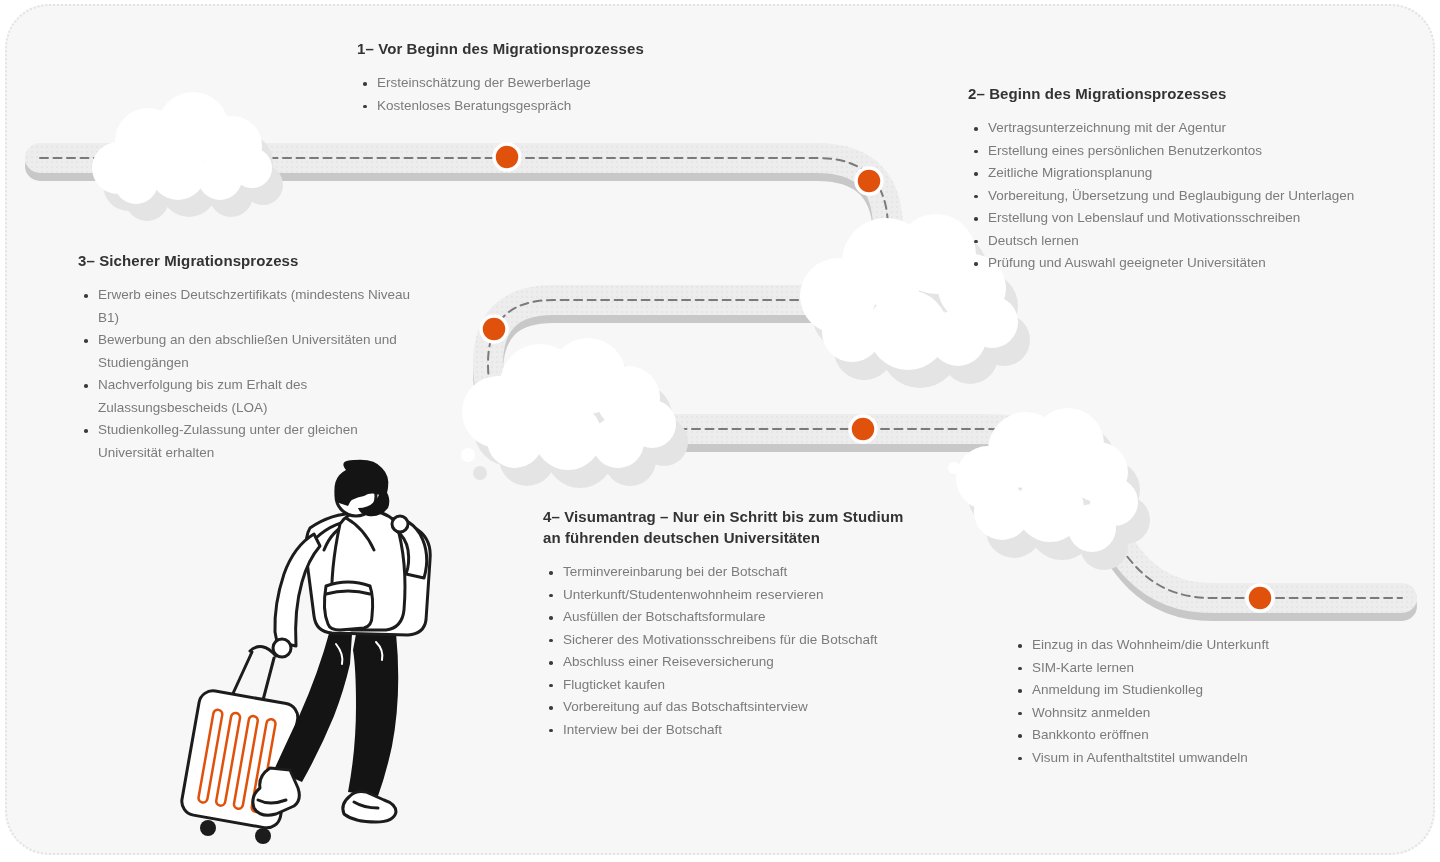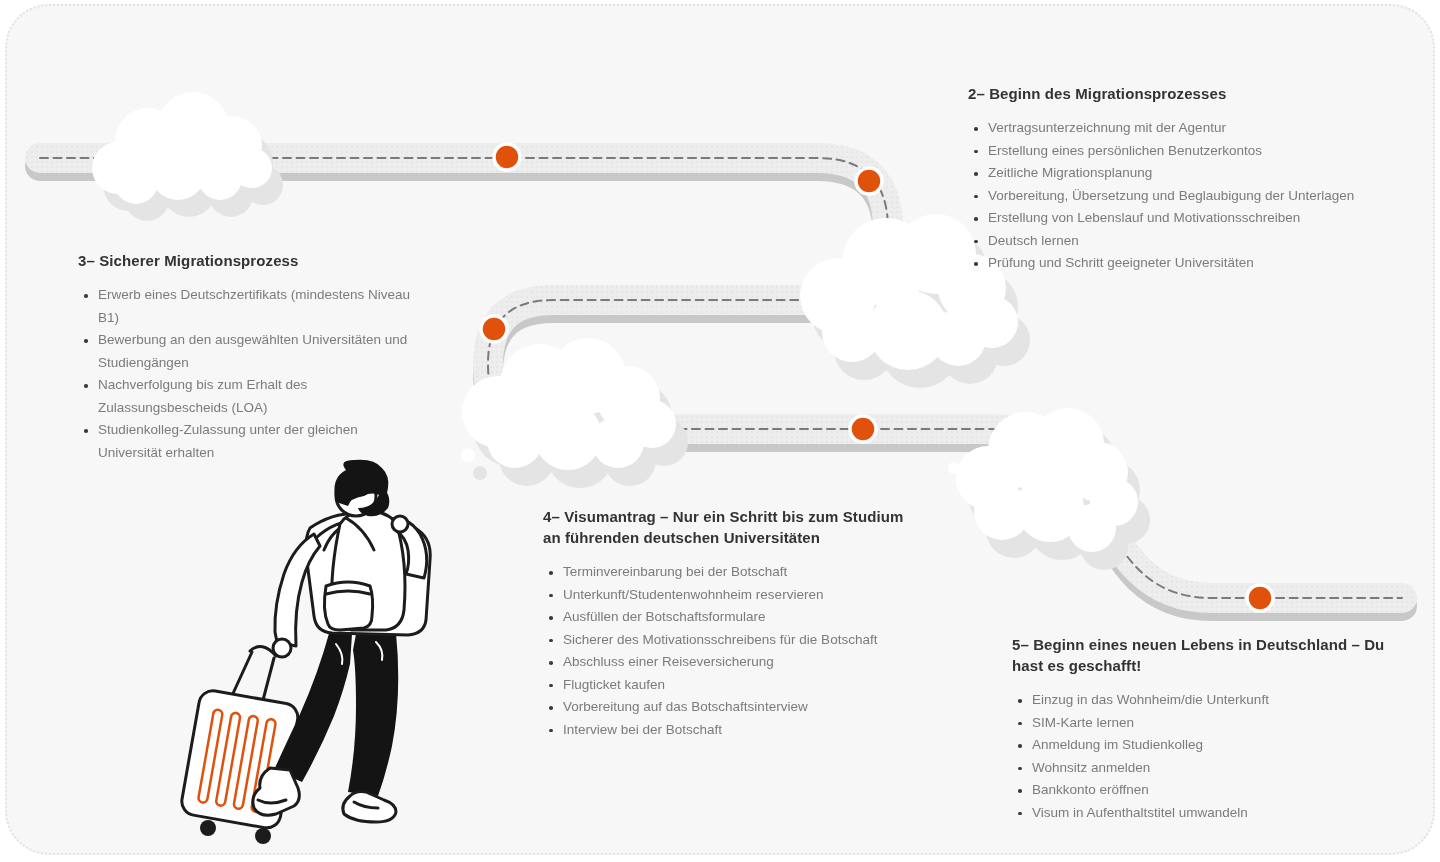--- a/index.html
+++ b/index.html
@@ -161,40 +161,47 @@
       <circle cx="222" cy="66" r="8" fill="#ffffff"></circle>
 
       <g>
         <circle cx="178" cy="38" r="20" fill="#ffffff"></circle>
         <path d="M 158 44 Q 152 20 168 12 Q 160 2 176 2 Q 196 0 204 10 Q 212 18 210 30 L 208 40 Q 198 34 190 36 L 186 38 Q 172 40 170 48 Z" fill="#141414" stroke="none"></path>
         <path d="M 206 30 Q 214 40 210 50 Q 202 60 190 58 Q 182 56 180 50 Q 190 50 196 44 Q 202 38 202 32 Z" fill="#141414" stroke="none"></path>
       </g>
     </g>
   </svg>
 
+  <section class="stage s1">
+    <h3>1– Vor Beginn des Migrationsprozesses</h3>
+    <ul>
+      <li>Ersteinschätzung der Bewerberlage</li>
+      <li>Kostenloses Beratungsgespräch</li>
+    </ul>
+  </section>
 
   <section class="stage s2">
     <h3>2– Beginn des Migrationsprozesses</h3>
     <ul>
       <li>Vertragsunterzeichnung mit der Agentur</li>
       <li>Erstellung eines persönlichen Benutzerkontos</li>
       <li>Zeitliche Migrationsplanung</li>
       <li>Vorbereitung, Übersetzung und Beglaubigung der Unterlagen</li>
       <li>Erstellung von Lebenslauf und Motivationsschreiben</li>
       <li>Deutsch lernen</li>
-      <li>Prüfung und Schritt geeigneter Universitäten</li>
+      <li>Prüfung und Auswahl geeigneter Universitäten</li>
     </ul>
   </section>
 
   <section class="stage s3">
     <h3>3– Sicherer Migrationsprozess</h3>
     <ul>
       <li>Erwerb eines Deutschzertifikats (mindestens Niveau
 B1)</li>
-      <li>Bewerbung an den ausgewählten Universitäten und
+      <li>Bewerbung an den abschließen Universitäten und
 Studiengängen</li>
       <li>Nachverfolgung bis zum Erhalt des
 Zulassungsbescheids (LOA)</li>
       <li>Studienkolleg-Zulassung unter der gleichen
 Universität erhalten</li>
     </ul>
   </section>
 
   <section class="stage s4">
     <h3>4– Visumantrag – Nur ein Schritt bis zum Studium
@@ -205,22 +212,20 @@
       <li>Ausfüllen der Botschaftsformulare</li>
       <li>Sicherer des Motivationsschreibens für die Botschaft</li>
       <li>Abschluss einer Reiseversicherung</li>
       <li>Flugticket kaufen</li>
       <li>Vorbereitung auf das Botschaftsinterview</li>
       <li>Interview bei der Botschaft</li>
     </ul>
   </section>
 
   <section class="stage s5">
-    <h3>5– Beginn eines neuen Lebens in Deutschland – Du
-hast es geschafft!</h3>
     <ul>
       <li>Einzug in das Wohnheim/die Unterkunft</li>
       <li>SIM-Karte lernen</li>
       <li>Anmeldung im Studienkolleg</li>
       <li>Wohnsitz anmelden</li>
       <li>Bankkonto eröffnen</li>
       <li>Visum in Aufenthaltstitel umwandeln</li>
     </ul>
   </section>
 </div>

